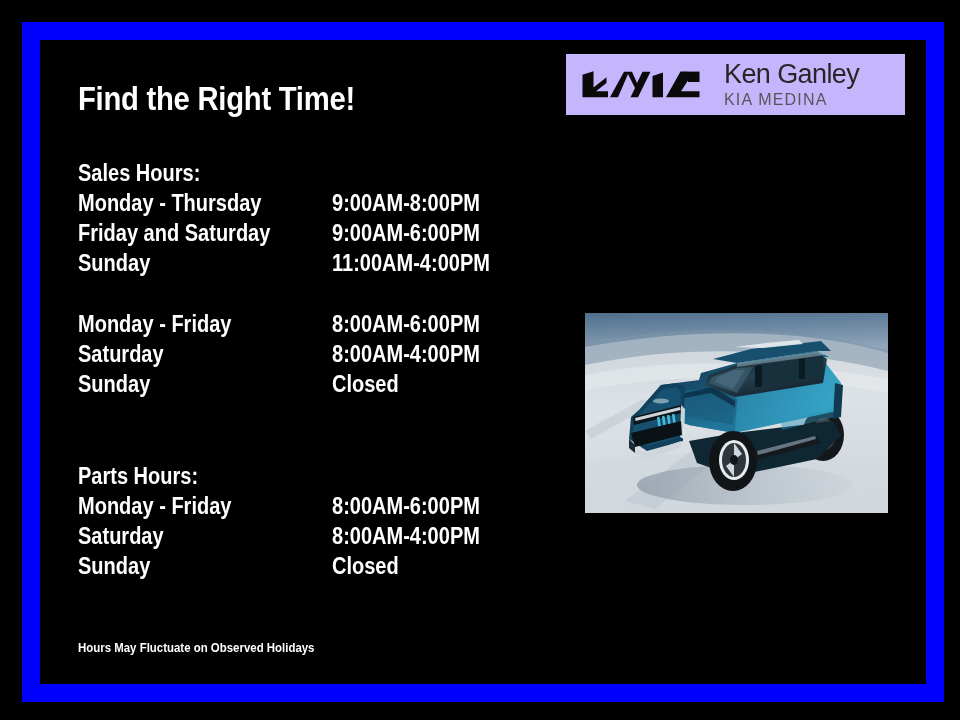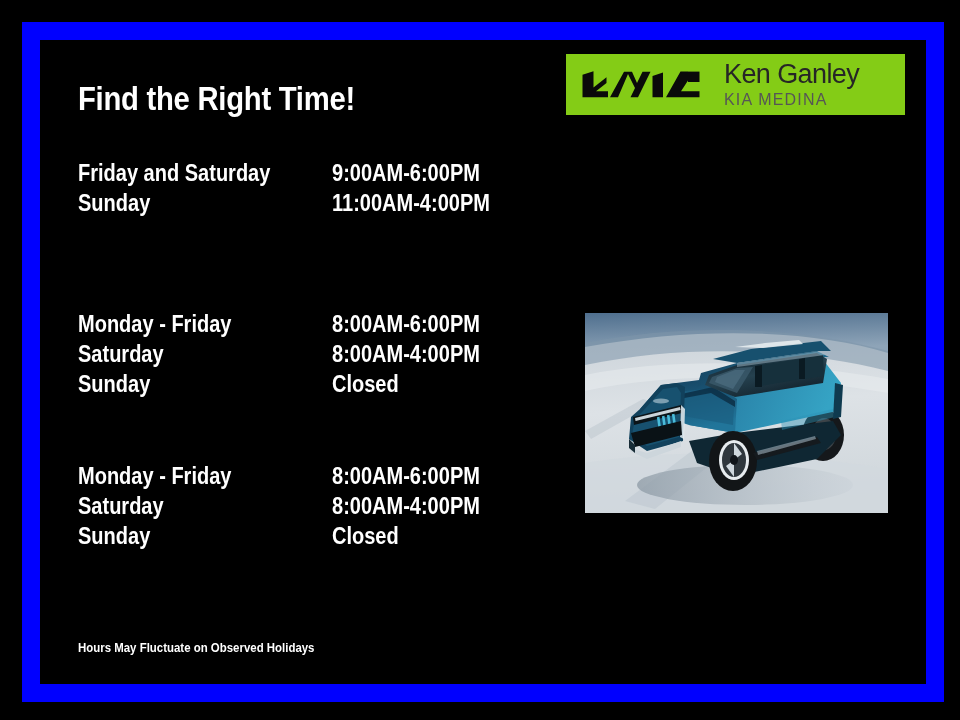--- a/index.html
+++ b/index.html
@@ -106,21 +106,21 @@
     line-height: 16px;
   }
 
   
   #logo-plate {
     position: absolute;
     left: 566px;
     top: 54px;
     width: 339px;
     height: 61px;
-    background: #84cc16;
+    background: #c4b5fd;
     display: flex;
     align-items: center;
   }
   #kia-mark {
     margin-left: 14px;
     width: 122px;
     height: 30px;
     flex: none;
   }
   #dealer-name-wrap {
@@ -160,20 +160,27 @@
 </head>
 <body>
 
 <div id="slide">
 
   <div id="frame"></div>
 
   <div id="title">Find the Right Time!</div>
 
   <div class="hours-block" id="block-sales">
+    <div class="block-heading">
+      <span class="txt">Sales Hours:</span>
+    </div>
+    <div class="hours-row">
+      <span class="day">Monday - Thursday</span>
+      <span class="time">9:00AM-8:00PM</span>
+    </div>
     <div class="hours-row">
       <span class="day">Friday and Saturday</span>
       <span class="time">9:00AM-6:00PM</span>
     </div>
     <div class="hours-row">
       <span class="day">Sunday</span>
       <span class="time">11:00AM-4:00PM</span>
     </div>
   </div>
 
@@ -186,20 +193,23 @@
       <span class="day">Saturday</span>
       <span class="time">8:00AM-4:00PM</span>
     </div>
     <div class="hours-row">
       <span class="day">Sunday</span>
       <span class="time">Closed</span>
     </div>
   </div>
 
   <div class="hours-block" id="block-parts">
+    <div class="block-heading">
+      <span class="txt">Parts Hours:</span>
+    </div>
     <div class="hours-row">
       <span class="day">Monday - Friday</span>
       <span class="time">8:00AM-6:00PM</span>
     </div>
     <div class="hours-row">
       <span class="day">Saturday</span>
       <span class="time">8:00AM-4:00PM</span>
     </div>
     <div class="hours-row">
       <span class="day">Sunday</span>

